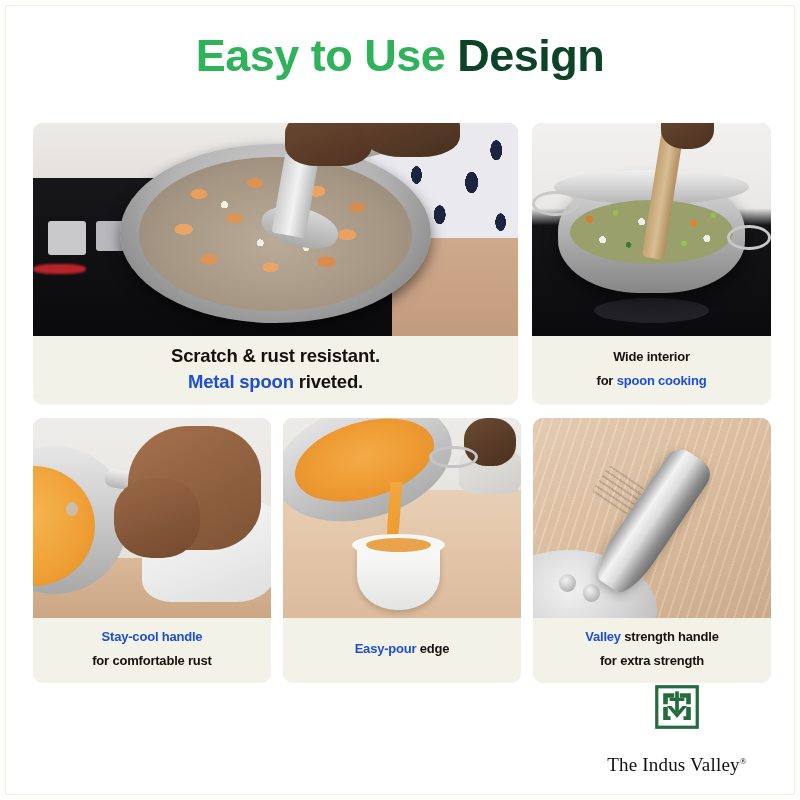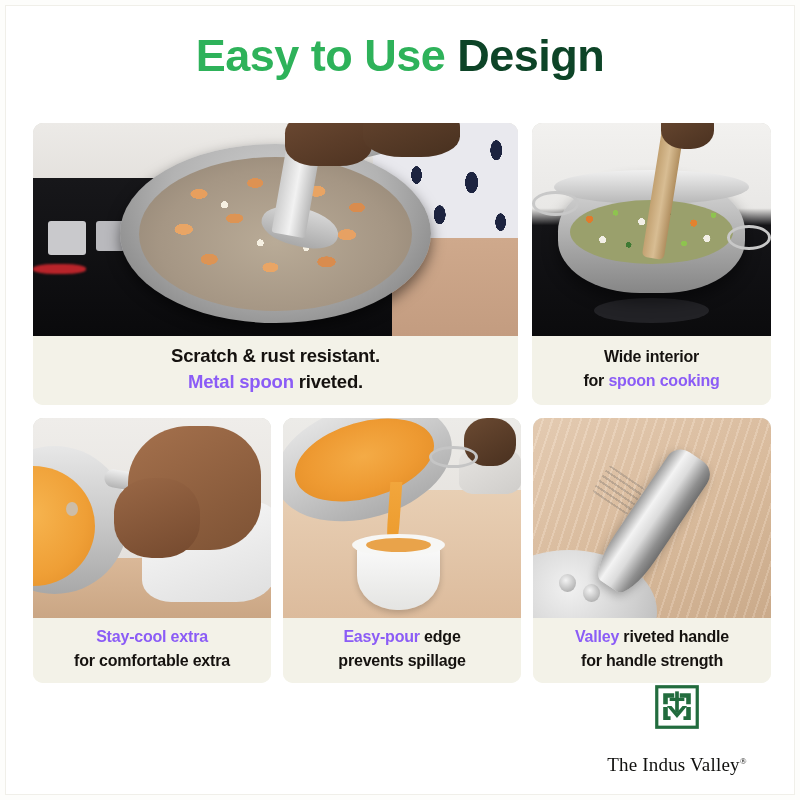--- a/index.html
+++ b/index.html
@@ -81,29 +81,29 @@
     flex: 1;
     display: flex;
     flex-direction: column;
     justify-content: center;
     align-items: center;
     text-align: right;
     padding: 7px 6px 10px 6px;
     background: #f3f2e8;
   }
   .cap-line {
-    font-size: 16px;
+    font-size: 13px;
     font-weight: bold;
     line-height: 24px;
     color: #15120f;
     letter-spacing: -0.2px;
     white-space: nowrap;
   }
   .cap-wide .cap-line { font-size: 18.5px; line-height: 26px; }
-  .g { color: #8b5cf6; }
+  .g { color: #1d4ed8; }
 
   .caption-top { height: 61px; }
   .caption-bot { height: 66px; }
 
   
   .scene { position: absolute; inset: 0; }
 
   
   .tl-wall { position:absolute; left:0; top:0; width:100%; height:32%; background:linear-gradient(180deg,#eceae7,#e3e0dc); }
   .tl-hob { position:absolute; left:0; top:26%; width:100%; height:74%; background:linear-gradient(180deg,#17171a,#0a0a0c); }
@@ -427,24 +427,24 @@
             <div class="bl-curry"></div>
             <div class="bl-rivet"></div>
             <div class="bl-handle"></div>
             <div class="bl-cloth"></div>
             <div class="bl-hand"></div>
             <div class="bl-hand2"></div>
           </div>
         </div>
         <div class="caption caption-bot">
           <div class="cap-line">
-            <span class="g">Stay-cool extra</span>
-          </div>
-          <div class="cap-line">
-            <span>for comfortable extra</span>
+            <span class="g">Stay-cool handle</span>
+          </div>
+          <div class="cap-line">
+            <span>for comfortable rust</span>
           </div>
         </div>
       </div>
 
       <div class="card card-third">
         <div class="photo photo-bot">
           <div class="scene">
             <div class="bm-wall"></div>
             <div class="bm-table"></div>
             <div class="bm-sleeve"></div>
@@ -455,43 +455,40 @@
             <div class="bm-stream"></div>
             <div class="bm-bowl"></div>
             <div class="bm-bowl-rim"></div>
             <div class="bm-bowl-in"></div>
           </div>
         </div>
         <div class="caption caption-bot">
           <div class="cap-line">
             <span class="g">Easy-pour</span><span> edge</span>
           </div>
-          <div class="cap-line">
-            <span>prevents spillage</span>
-          </div>
         </div>
       </div>
 
       <div class="card card-third">
         <div class="photo photo-bot">
           <div class="scene">
             <div class="br-wood"></div>
             <div class="br-pan"></div>
             <div class="br-rivet1"></div>
             <div class="br-rivet2"></div>
             <div class="br-handle"></div>
             <div class="br-engrave"></div>
           </div>
         </div>
         <div class="caption caption-bot">
           <div class="cap-line">
-            <span class="g">Valley</span><span> riveted handle</span>
-          </div>
-          <div class="cap-line">
-            <span>for handle strength</span>
+            <span class="g">Valley</span><span> strength handle</span>
+          </div>
+          <div class="cap-line">
+            <span>for extra strength</span>
           </div>
         </div>
       </div>
     </div>
   </div>
 
   <div class="logo-wrap">
     <svg class="logo-mark" viewBox="0 0 100 100">
       <rect x="6" y="6" width="88" height="88" fill="none" stroke="#226c3e" stroke-width="7"></rect>
       <path d="M20 20 H44 V30 H30 V44 H20 Z" fill="#226c3e"></path>

